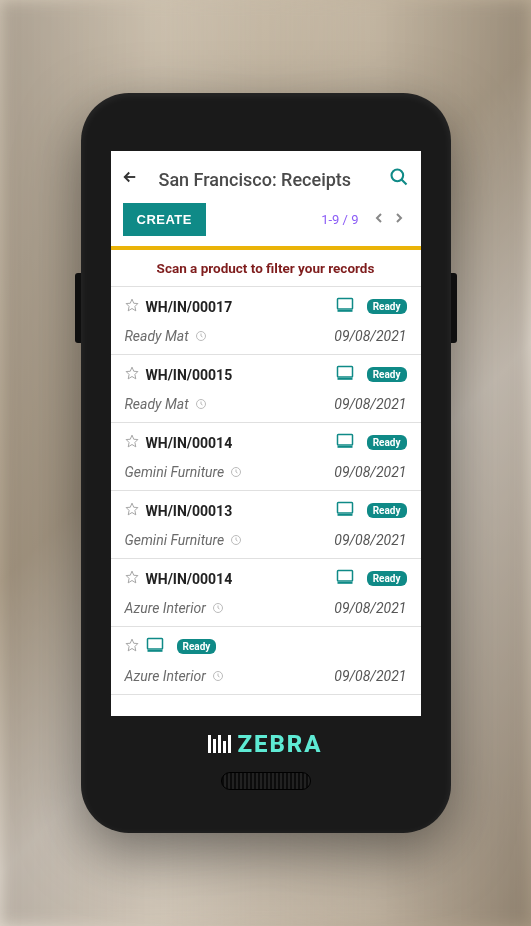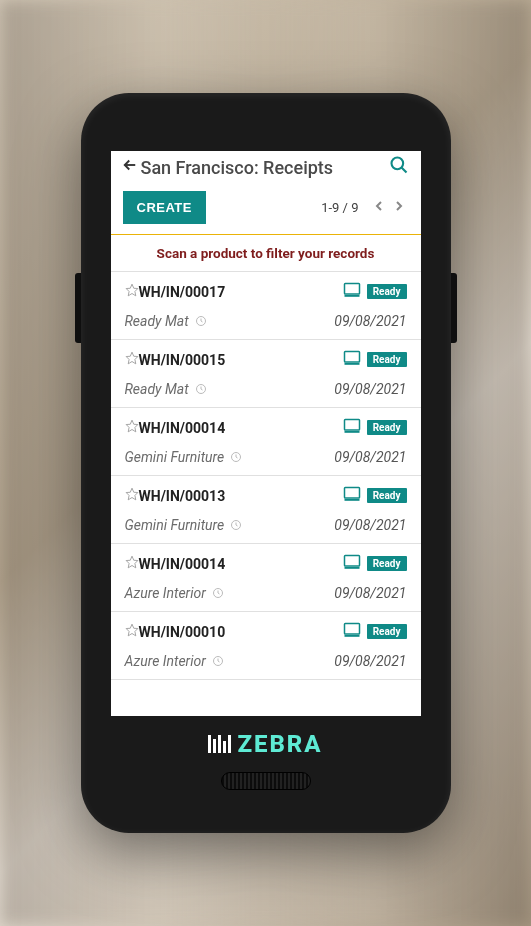--- a/index.html
+++ b/index.html
@@ -91,22 +91,22 @@
       height: 18px;
       background: repeating-linear-gradient(90deg, #0c0c0c 0 2px, #222 2px 4px);
       border-radius: 9px;
       margin: 14px auto 0;
       border: 1px solid #000;
     }
     
     .header {
       display: flex;
       align-items: center;
-      padding: 4px 12px 8px 10px;
-      gap: 2px;
+      padding: 16px 12px 8px 10px;
+      gap: 20px;
     }
     .back-icon {
       font-size: 18px;
       color: #333;
       cursor: pointer;
     }
     .page-title {
       color: #4a4a4a;
       font-size: 18px;
       font-weight: 500;
@@ -114,35 +114,35 @@
     }
     .search-icon {
       color: #0f8a87;
       cursor: pointer;
     }
     .search-icon svg { width: 20px; height: 20px; }
     .toolbar {
       display: flex;
       align-items: center;
       padding: 4px 12px 10px 12px;
-      border-bottom: 1px solid #eab308;
+      border-bottom: 4px solid #eab308;
     }
     .create-btn {
       background: #0f8a87;
       color: #fff;
       border: none;
       padding: 9px 14px;
       font-weight: 700;
       font-size: 13px;
       letter-spacing: 0.5px;
       cursor: pointer;
     }
     .pager-count {
       margin-left: auto;
-      color: #404040;
+      color: #8b5cf6;
       font-size: 13px;
       margin-right: 10px;
     }
     .pager-arrow {
       color: #888;
       cursor: pointer;
       padding: 0 2px;
     }
     .pager-arrow svg { width: 16px; height: 16px; }
     .scan-banner {
@@ -154,21 +154,21 @@
       border-bottom: 1px solid #e0e0e0;
     }
     .list { }
     .list-item {
       padding: 10px 14px 10px 14px;
       border-bottom: 1px solid #e0e0e0;
     }
     .row1 {
       display: flex;
       align-items: center;
-      gap: 0;
+      gap: 7px;
       margin-bottom: 12px;
     }
     .star-icon {
       color: #999;
       cursor: pointer;
     }
     .star-icon svg { width: 14px; height: 14px; }
     .ref {
       font-weight: 700;
       font-size: 14px;
@@ -179,21 +179,21 @@
       color: #0f8a87;
       margin-right: 6px;
     }
     .kanban-icon svg { width: 18px; height: 15px; }
     .badge {
       background: #0f8a87;
       color: #fff;
       font-size: 10px;
       font-weight: 700;
       padding: 2px 6px;
-      border-radius: 1px;
+      border-radius: 6px;
     }
     .row2 {
       display: flex;
       align-items: center;
       gap: 6px;
       color: #6b6b6b;
       font-size: 14px;
       font-style: italic;
     }
     .partner { }
@@ -380,21 +380,20 @@
       <span class="date">09/08/2021</span>
     </div>
   </div>
         <div class="list-item">
     <div class="row1">
       <span class="star-icon">
         <svg viewBox="0 0 24 24" fill="none" stroke="currentColor" stroke-width="1.5">
                 <polygon points="12 2 15 9 22 9.5 17 14.5 18.5 22 12 18 5.5 22 7 14.5 2 9.5 9 9 12 2"></polygon>
               </svg>
       </span>
-      <span class="ref">WH/IN/00010</span>
       <span class="kanban-icon">
         <svg viewBox="0 0 24 20" fill="none" stroke="currentColor" stroke-width="2">
                 <rect x="2" y="2" width="20" height="14" rx="1" fill="none"></rect>
                 <line x1="2" y1="18.5" x2="22" y2="18.5" stroke-width="2.5"></line>
               </svg>
       </span>
       <span class="badge">Ready</span>
     </div>
     <div class="row2">
       <span class="partner">Azure Interior</span>

